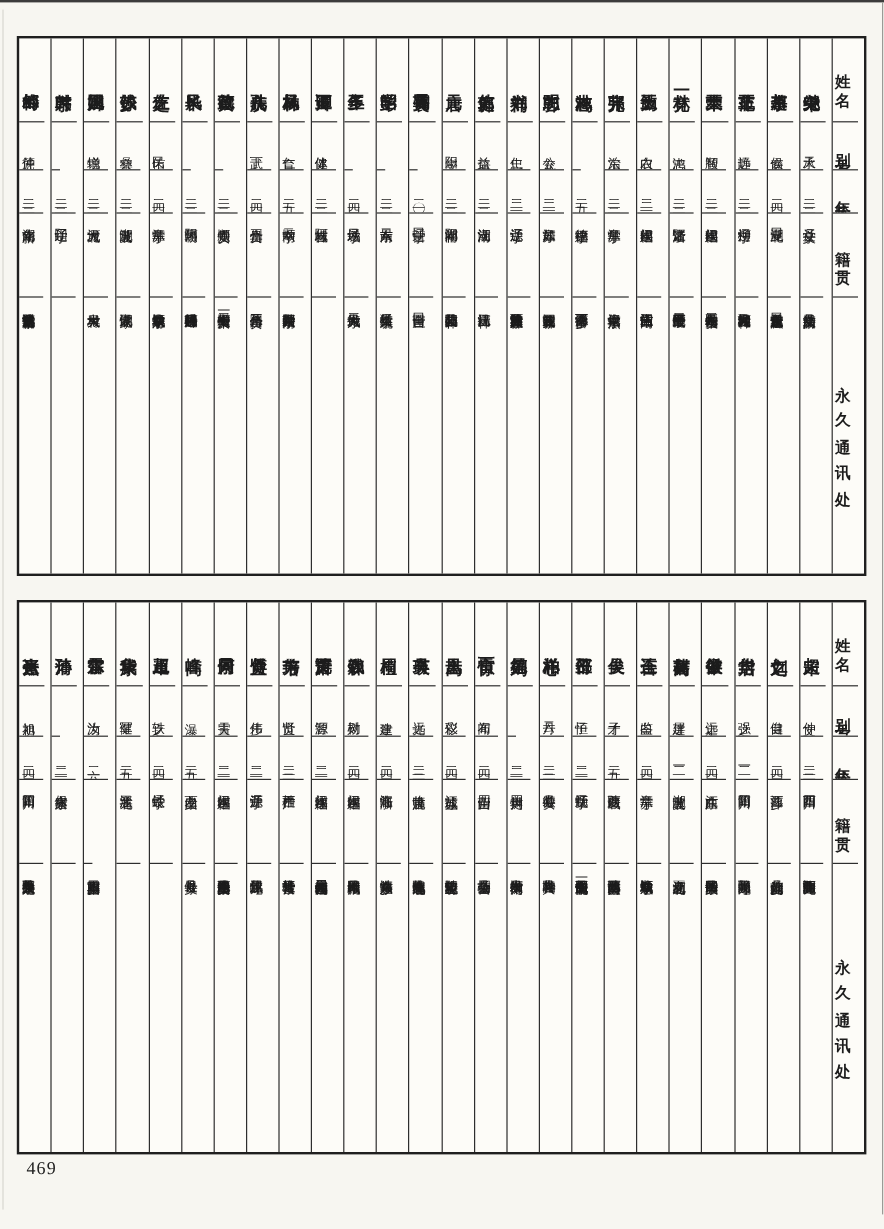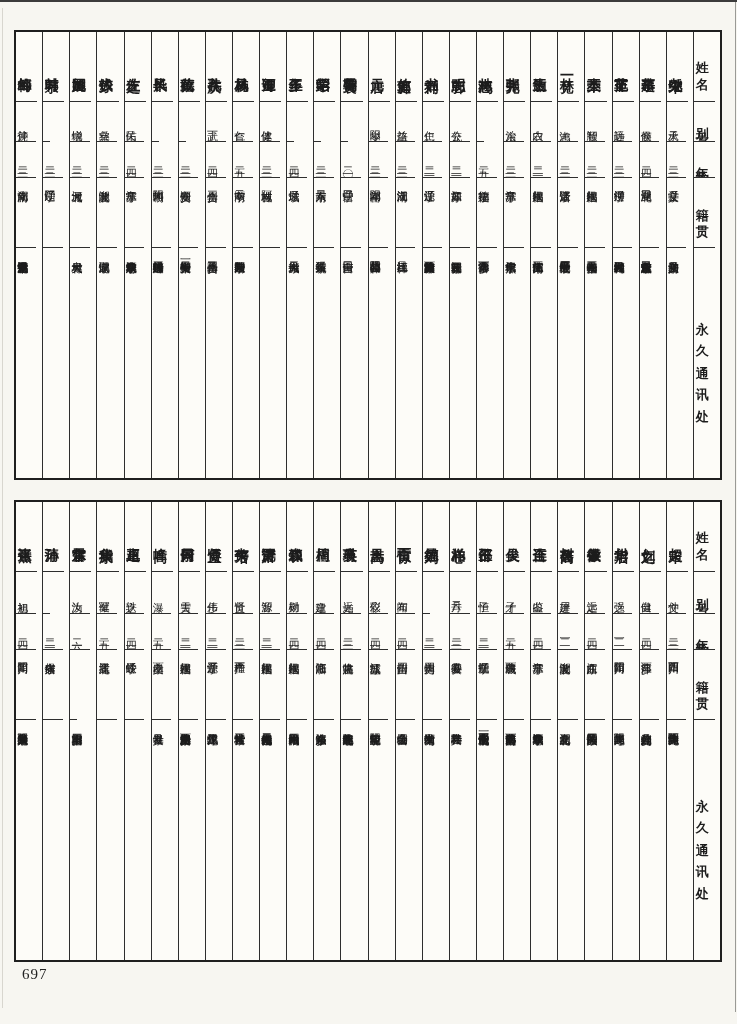--- a/index.html
+++ b/index.html
@@ -471,13 +471,13 @@
 
   <div class="col person-col">
     <div class="cell c1">张运熹</div>
     <div class="cell c2">旭初</div>
     <div class="cell c3">二四</div>
     <div class="cell c4">四川简阳</div>
     <div class="cell c5">简阳县龙泉驿永兴老号</div>
   </div>
 </section>
 
-<div class="page-number">697</div>
+<div class="page-number">469</div>
 
 </body></html>

